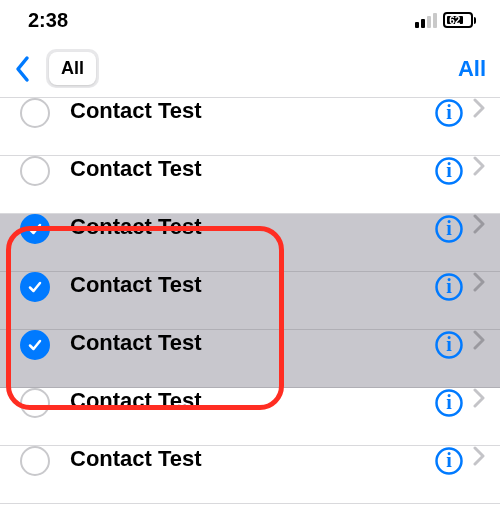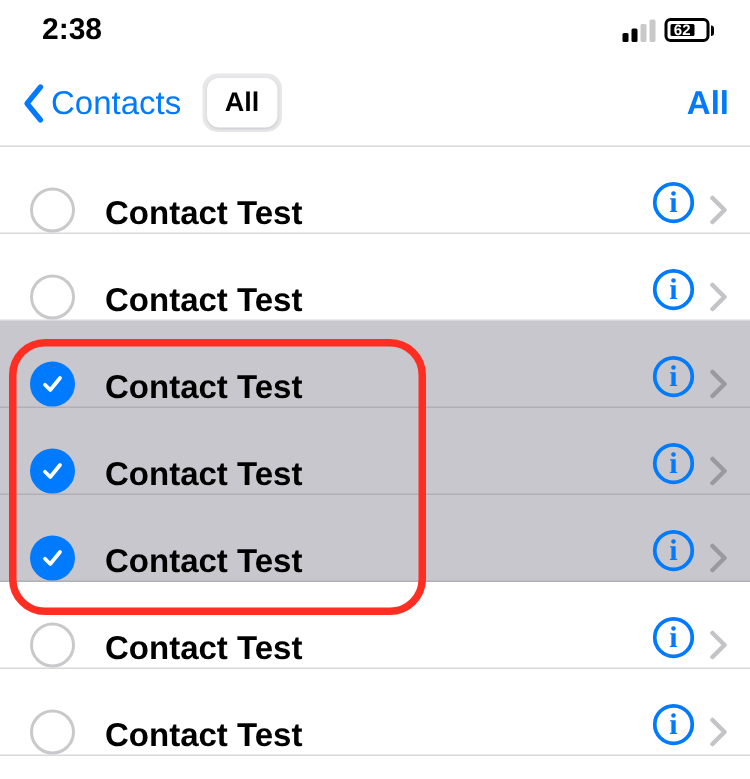--- a/index.html
+++ b/index.html
@@ -32,21 +32,21 @@
   
   .nav{height:58px;display:flex;align-items:center;padding:0 14px;border-bottom:1px solid var(--grey-line);position:relative;}
   .back{display:flex;align-items:center;color:var(--blue);font-size:22px;font-weight:400;gap:2px;}
   .back svg{width:18px;height:28px;}
   .seg{display:flex;background:#e8e8ea;border-radius:10px;padding:3px;margin-left:14px;}
   .seg .opt{padding:6px 12px;font-size:18px;font-weight:600;border-radius:8px;color:#000;}
   .seg .opt.active{background:#fff;box-shadow:0 1px 2px rgba(0,0,0,.12);}
   .nav .right-btn{margin-left:auto;color:var(--blue);font-size:22px;font-weight:700;}
   
   .list{}
-  .row{display:flex;align-items:flex-end;height:58px;padding:0 14px 0 20px;border-bottom:1px solid var(--grey-line);background:#fff;}
+  .row{display:flex;align-items:flex-start;height:58px;padding:0 14px 0 20px;border-bottom:1px solid var(--grey-line);background:#fff;}
   .row.selected{background:var(--sel-bg);border-bottom:1px solid var(--sel-line);}
   .chk{width:30px;height:30px;border-radius:50%;border:2px solid #c9c9cc;flex:0 0 auto;margin-right:20px;display:flex;align-items:center;justify-content:center;}
   .chk.on{background:var(--blue);border-color:var(--blue);}
   .chk.on svg{width:16px;height:16px;}
   .name{font-size:22px;font-weight:700;flex:1;}
   .info{width:30px;height:30px;margin-right:8px;}
   .info circle{fill:none;stroke:var(--blue);stroke-width:2.5;}
   .info text{fill:var(--blue);font-size:20px;font-weight:600;font-family:Georgia,serif;}
   .chev{width:14px;height:20px;}
   .chev polyline{fill:none;stroke:var(--chevron);stroke-width:3;stroke-linecap:round;stroke-linejoin:round;}
@@ -73,21 +73,20 @@
         <span class="tip"></span>
     </span>
   </span>
 </div>
 
 <div class="nav">
   <div class="back">
     <svg viewBox="0 0 18 28">
         <polyline points="13,3 4,14 13,25" fill="none" stroke="#007aff" stroke-width="3.5" stroke-linecap="round" stroke-linejoin="round"></polyline>
       </svg>
-    <span>Contacts</span>
   </div>
   <div class="seg">
     <div class="opt active">All</div>
   </div>
   <div class="right-btn">All</div>
 </div>
 
 <div class="list" id="list">
     <div class="row">
       <span class="chk"></span>

